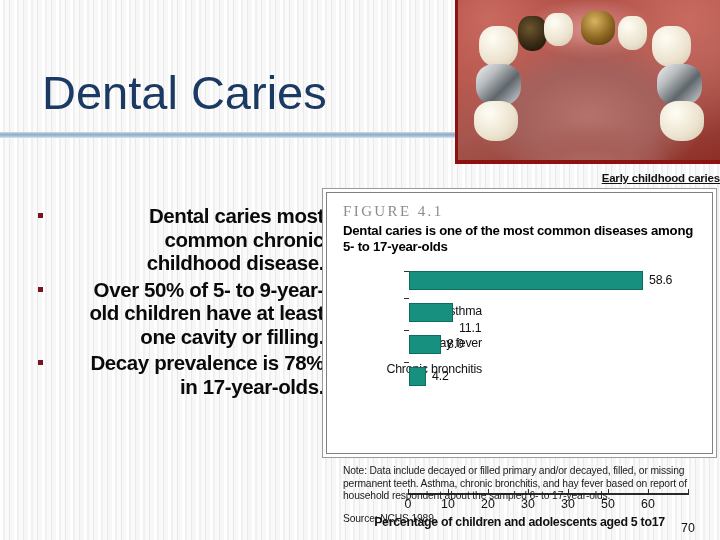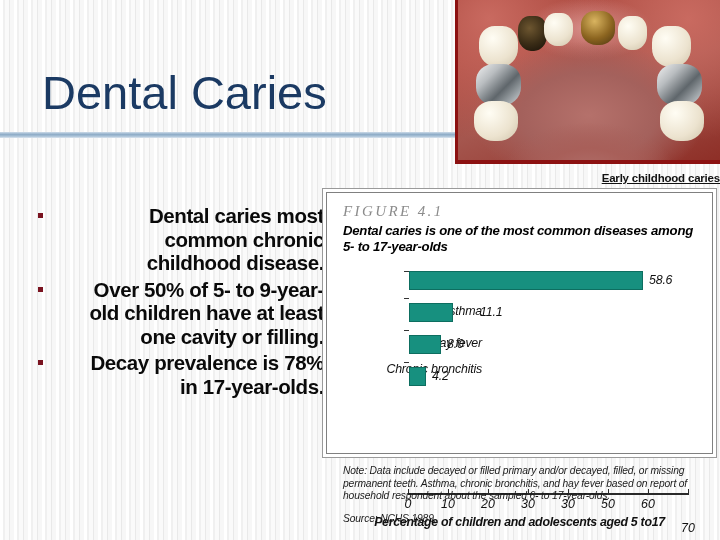--- a/index.html
+++ b/index.html
@@ -80,21 +80,20 @@
     text-decoration:underline;
     letter-spacing:-0.2px;
   }
   
   #figure{
     position:absolute;left:322px;top:188px;width:395px;height:270px;
     background:#ffffff;
     border:1px solid #9a9a9a;
     box-sizing:border-box;
     box-shadow:0 0 0 1px #ffffff inset;
-    font-style:italic;
   }
   #figure-inner{
     position:absolute;inset:3px;
     border:1px solid #808080;
     background:#ffffff;
     box-sizing:border-box;
   }
   #fig-num{
     position:absolute;left:16px;top:10px;
     font-family:"Liberation Serif", serif;
@@ -201,21 +200,21 @@
         <div class="tick-stub" style="top:29px;"></div>
         <div class="tick-stub" style="top:61px;"></div>
         <div class="tick-stub" style="top:93px;"></div>
 
         <div class="bar" style="top:2px;width:234.4px;"></div>
         <div class="bar" style="top:34px;width:44.4px;"></div>
         <div class="bar" style="top:66px;width:32px;"></div>
         <div class="bar" style="top:98px;width:16.8px;"></div>
 
         <div class="bar-value" style="left:322px;top:4px;">58.6</div>
-        <div class="bar-value" style="left:132px;top:36px;margin-left:21px;">11.1</div>
+        <div class="bar-value" style="left:132px;top:52px;">11.1</div>
         <div class="bar-value" style="left:120px;top:68px;">8.0</div>
         <div class="bar-value" style="left:105px;top:100px;">4.2</div>
 
         <div id="axis-line"></div>
 
         <div class="axis-tick" style="left:81px;"></div>
         <div class="axis-tick" style="left:121px;"></div>
         <div class="axis-tick" style="left:161px;"></div>
         <div class="axis-tick" style="left:201px;"></div>
         <div class="axis-tick" style="left:241px;"></div>

